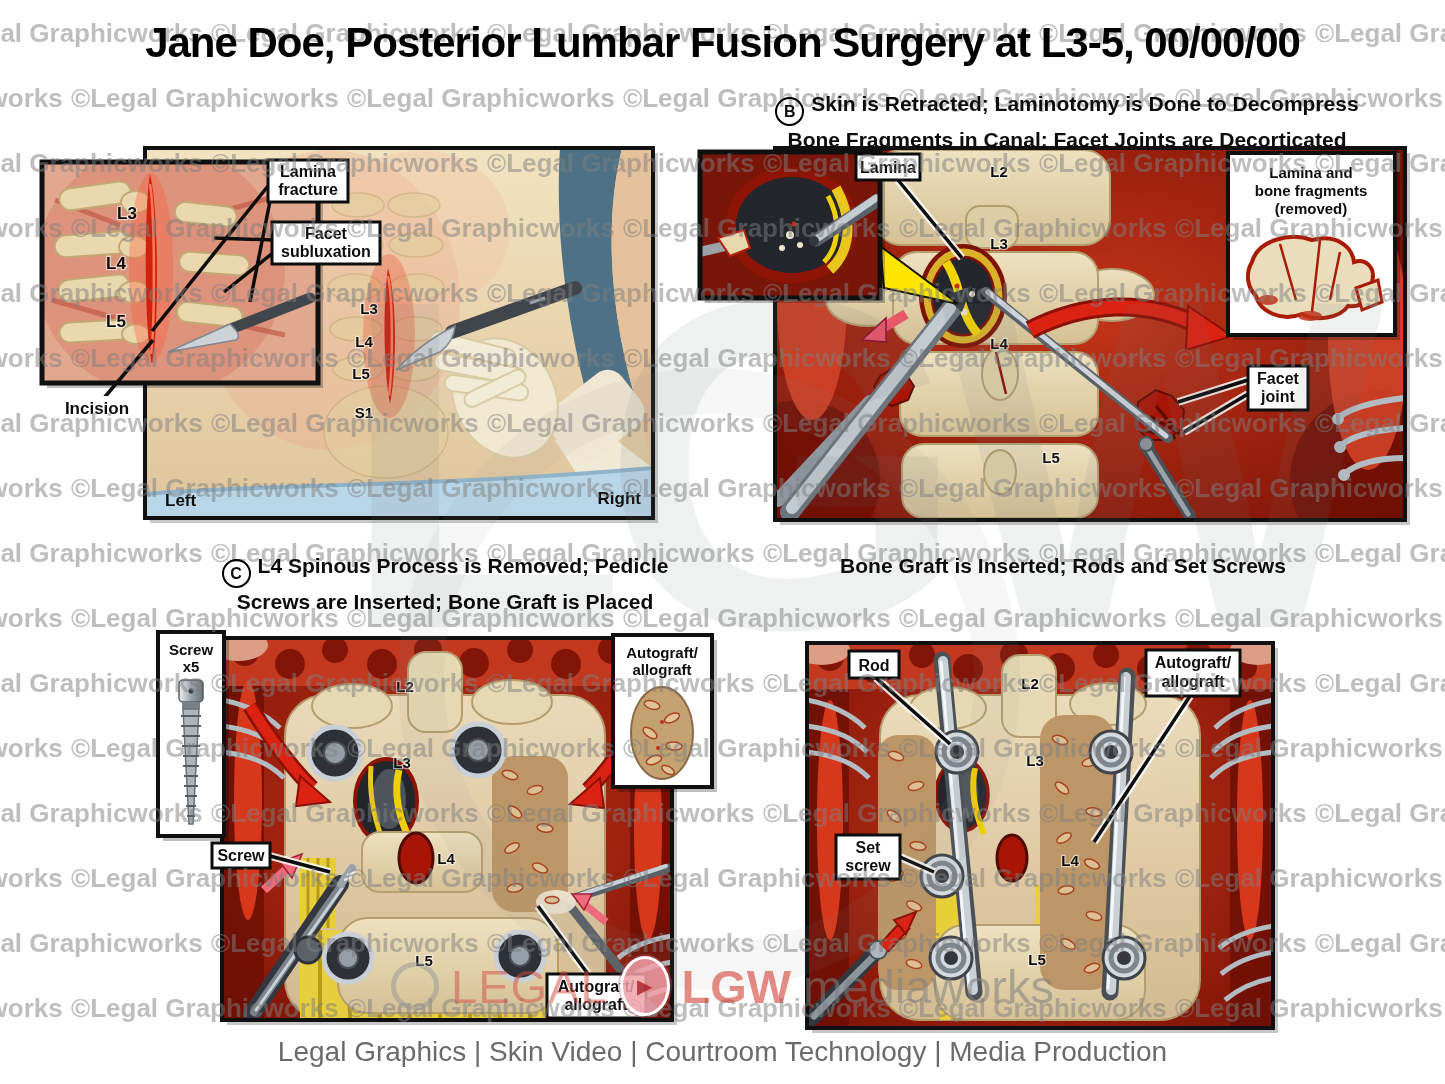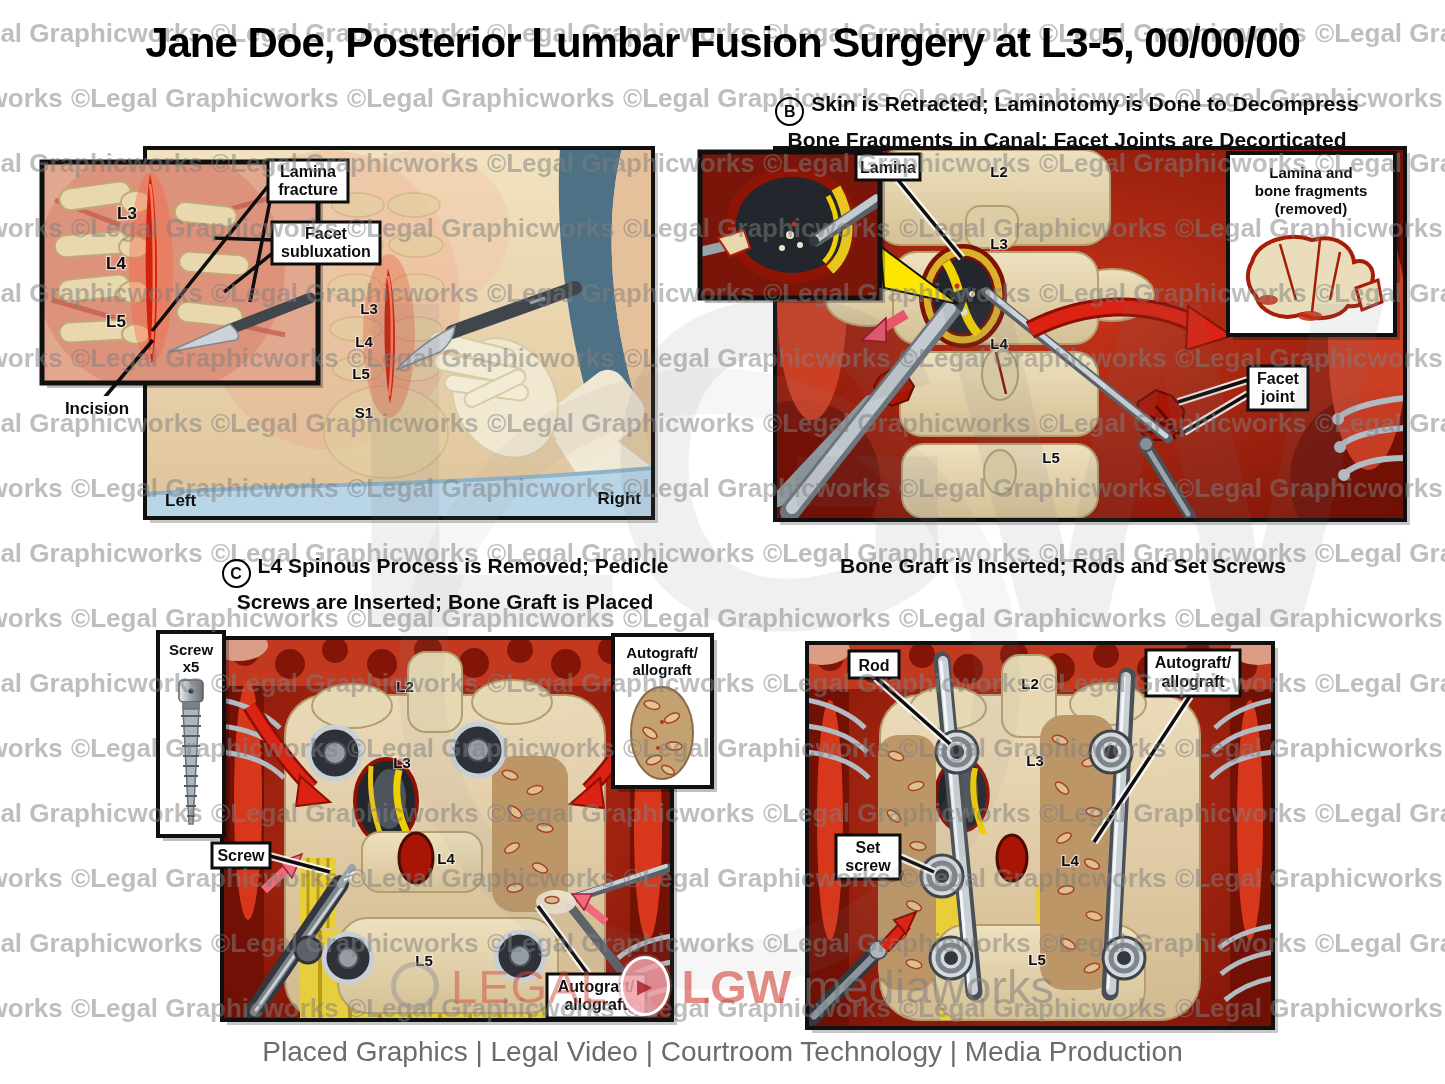--- a/index.html
+++ b/index.html
@@ -767,15 +767,15 @@
 </div>
 
 <div class="brand">
   <span class="ring"></span>
   <span class="w1">LEGAL</span>
   <span class="play">▶</span>
   <span class="w3">LGW</span>
   <span class="w2">mediaworks</span>
 </div>
 
-<div class="footer">Placed Graphics | Legal Video | Courtroom Technology | Media Production</div>
+<div class="footer">Legal Graphics | Skin Video | Courtroom Technology | Media Production</div>
 
 </div>
 
 </body></html>

